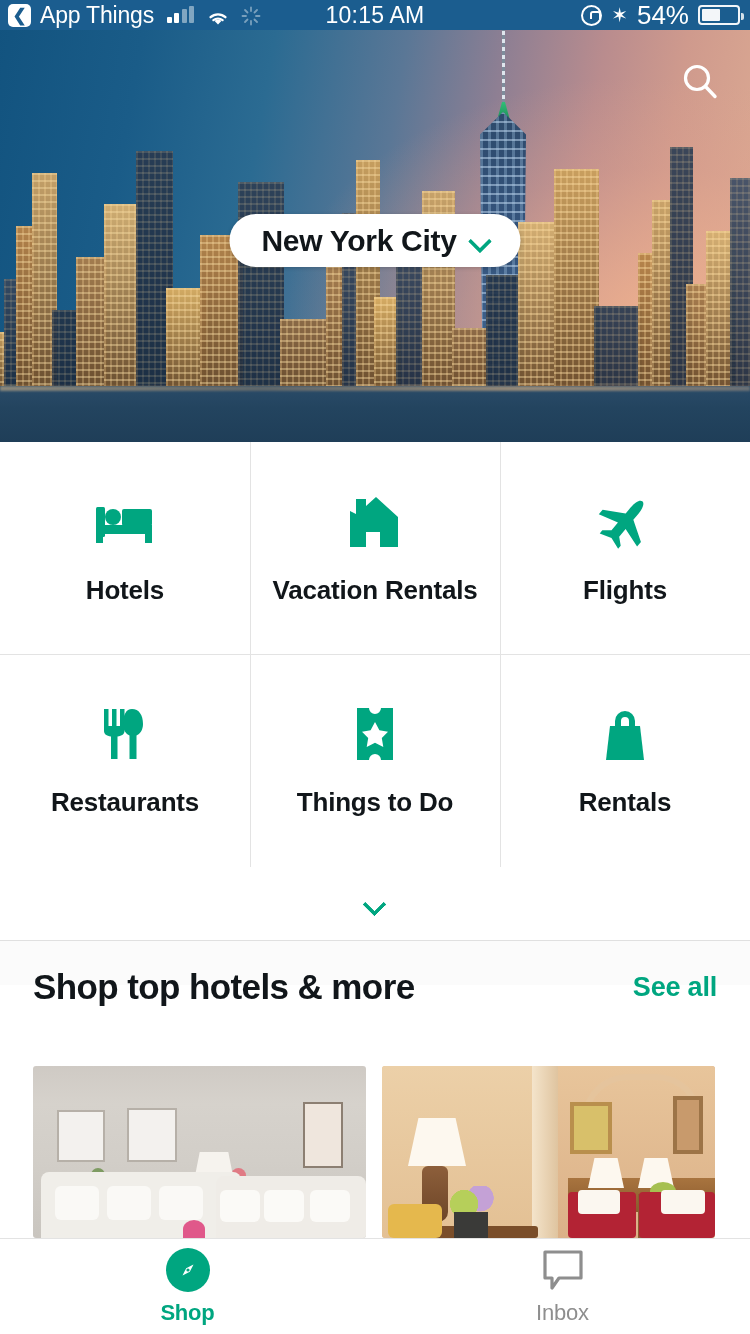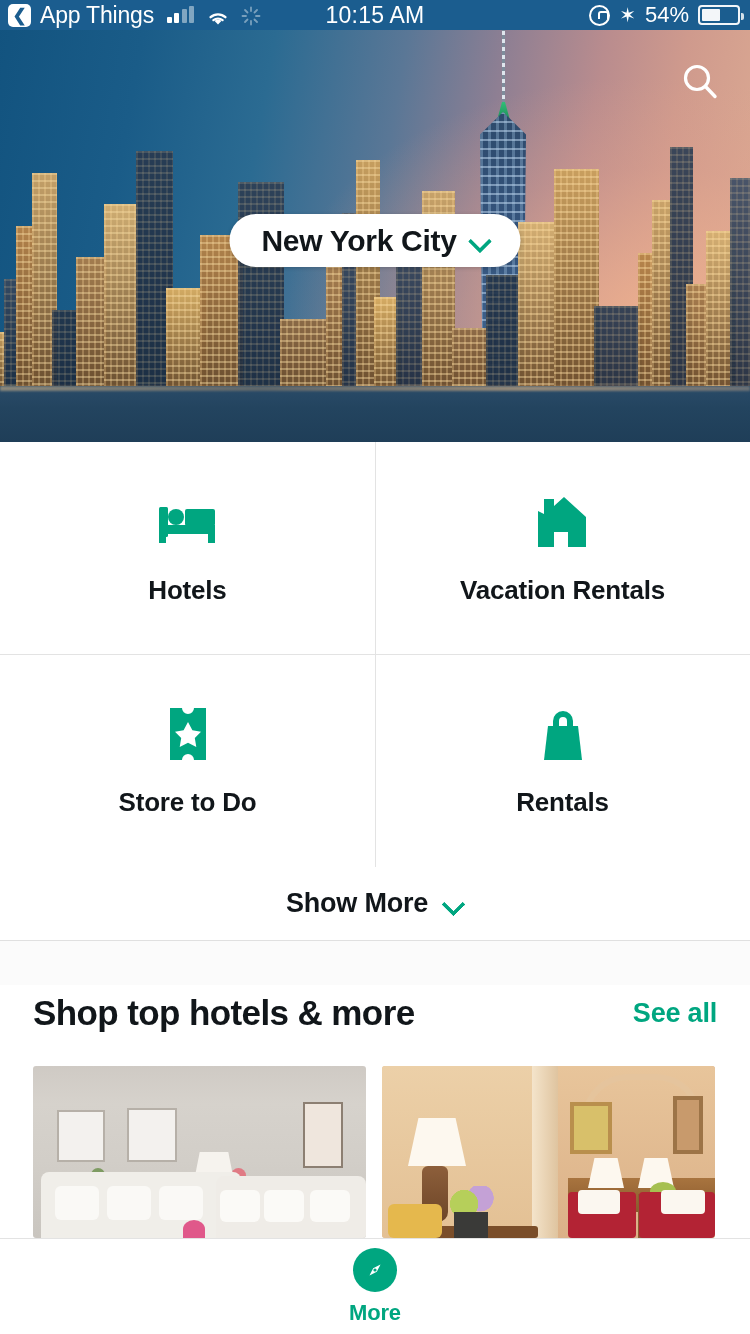--- a/index.html
+++ b/index.html
@@ -38,21 +38,21 @@
     position:absolute;left:0;width:750px;text-align:center;
     font-size:23px;font-weight:400;letter-spacing:.2px;
   }
   .sb-right{ margin-left:auto; display:flex; align-items:center; gap:9px; padding-right:10px; }
   .sb-rotlock{ width:21px;height:21px;border:2px solid #fff;border-radius:50%;position:relative;}
   .sb-rotlock::after{
     content:"";position:absolute;width:7px;height:6px;border:2px solid #fff;border-bottom:none;
     border-radius:3px 3px 0 0;right:-1px;top:4px;background:#1b5d8f;
   }
   .sb-bt{ font-size:20px; line-height:1; }
-  .sb-pct{ font-size:22px; }
+  .sb-pct{ font-size:26px; }
   .sb-batt{
     width:42px;height:20px;border:2px solid #ffffff;border-radius:4px;position:relative;
     padding:2px; opacity:.95;
   }
   .sb-batt::after{
     content:"";position:absolute;right:-6px;top:6px;width:3px;height:7px;
     background:#ffffff;border-radius:0 2px 2px 0;opacity:.85;
   }
   .sb-batt i{ display:block; height:100%; width:54%; background:#ffffff; border-radius:1px;}
 
@@ -154,21 +154,21 @@
     position:absolute;top:867px;left:0;width:750px;height:73px;
     display:flex;align-items:center;justify-content:center;gap:16px;
     background:#fff;
   }
   .show-more .sm-text{ font-size:27px;font-weight:bold;color:#11161a;letter-spacing:-.2px;}
   .sep-thick{ position:absolute;top:940px;left:0;width:750px;height:1px;background:#e0e0e0;}
   .gap-band{ position:absolute;top:941px;left:0;width:750px;height:44px;background:#fbfbfb;}
 
   
   .shop-head{
-    position:absolute;top:982px;left:0;width:750px;height:62px;
+    position:absolute;top:956px;left:0;width:750px;height:62px;
     display:flex;align-items:center;justify-content:space-between;
     padding:0 33px;
   }
   .shop-title{ font-size:35px;font-weight:bold;color:#11161a;letter-spacing:-.6px;}
   .see-all{ font-size:27px;font-weight:bold;color:#00a680;letter-spacing:-.2px;}
 
   .cards{
     position:absolute;top:1066px;left:33px;width:717px;height:172px;
     display:flex;gap:16px;overflow:hidden;
   }
@@ -360,48 +360,69 @@
 
     <div class="tile">
       <div class="tile-icon">
         <svg width="54" height="54" viewBox="0 0 54 54">
           <path d="M2 16 L2 52 L18 52 L18 37 L32 37 L32 52 L50 52 L50 22 L28 2 L18 11 L18 4 L8 4 L8 19 Z" fill="#00a680"></path>
         </svg>
       </div>
       <div class="tile-label">Vacation Rentals</div>
     </div>
 
+    <div class="tile">
+      <div class="tile-icon">
+        <svg width="58" height="58" viewBox="0 0 58 58">
+          <g transform="rotate(40 29 29)">
+            <path d="M29 2 C32 2 34 7 34 14 L34 22 L54 34 L54 40 L34 34 L34 44 L41 50 L41 54 L29 50 L17 54 L17 50 L24 44 L24 34 L4 40 L4 34 L24 22 L24 14 C24 7 26 2 29 2 Z" fill="#00a680"></path>
+          </g>
+        </svg>
+      </div>
+      <div class="tile-label">Flights</div>
+    </div>
   </div>
 
   <div class="grid-row r2">
+    <div class="tile">
+      <div class="tile-icon">
+        <svg width="48" height="54" viewBox="0 0 48 54">
+          <rect x="3" y="2" width="4.5" height="19" fill="#00a680"></rect>
+          <rect x="11" y="2" width="4.5" height="19" fill="#00a680"></rect>
+          <rect x="19" y="2" width="4.5" height="19" fill="#00a680"></rect>
+          <path d="M3 19 L23.5 19 L23.5 24 C23.5 27 21 29 16.5 29.5 L16.5 52 L10 52 L10 29.5 C5.5 29 3 27 3 24 Z" fill="#00a680"></path>
+          <path d="M33 2 C40 2 44 8 44 17 C44 23 41 27 37.5 28.5 L37.5 52 L30.5 52 L30.5 28.5 C27 27 24 23 24 17 C24 8 27 2 33 2 Z" fill="#00a680" transform="translate(-2,0) scale(1,1)"></path>
+        </svg>
+      </div>
+      <div class="tile-label">Restaurants</div>
+    </div>
 
     <div class="tile">
       <div class="tile-icon">
         <svg width="48" height="56" viewBox="0 0 48 56">
           <path d="M6 2 L18 2 A6 6 0 0 0 30 2 L42 2 L42 54 L30 54 A6 6 0 0 0 18 54 L6 54 Z" fill="#00a680"></path>
           <path d="M24 16 L28.4 24.3 L37 25.7 L30.8 32.1 L32.3 41 L24 36.8 L15.7 41 L17.2 32.1 L11 25.7 L19.6 24.3 Z" fill="#ffffff"></path>
         </svg>
       </div>
-      <div class="tile-label">Store to Do</div>
+      <div class="tile-label">Things to Do</div>
     </div>
 
     <div class="tile">
       <div class="tile-icon">
         <svg width="52" height="56" viewBox="0 0 52 56">
           <path d="M16 22 L16 15 A10 10 0 0 1 36 15 L36 22 L30 22 L30 15 A4 4 0 0 0 22 15 L22 22 Z" fill="#00a680"></path>
           <path d="M11 20 L41 20 L45 54 L7 54 Z" fill="#00a680"></path>
         </svg>
       </div>
       <div class="tile-label">Rentals</div>
     </div>
   </div>
 </div>
 
 <div class="show-more">
-  <span class="sm-text">Show More</span>
   <span class="chev green"></span>
 </div>
 <div class="sep-thick"></div>
 <div class="gap-band"></div>
 
 <div class="shop-head">
   <div class="shop-title">Shop top hotels &amp; more</div>
   <div class="see-all">See all</div>
 </div>
 
@@ -457,18 +478,26 @@
 <div class="tabbar">
   <div class="tab active">
     <div class="tab-icon">
       <div class="home-circle">
         <svg width="26" height="26" viewBox="0 0 26 26">
           <path d="M18.5 7.5 L14.8 14.8 L7.5 18.5 L11.2 11.2 Z" fill="#ffffff"></path>
           <circle cx="13" cy="13" r="1.6" fill="#00a680"></circle>
         </svg>
       </div>
     </div>
-    <div class="tab-label">More</div>
-  </div>
-
-
+    <div class="tab-label">Shop</div>
+  </div>
+
+
+  <div class="tab">
+    <div class="tab-icon">
+      <svg width="42" height="42" viewBox="0 0 42 42">
+        <path d="M3 3 L39 3 L39 29 L17 29 L10 39 L10 29 L3 29 Z" fill="none" stroke="#8e8e8e" stroke-width="3.2" stroke-linejoin="round"></path>
+      </svg>
+    </div>
+    <div class="tab-label">Inbox</div>
+  </div>
 
 </div>
 
 </body></html>

